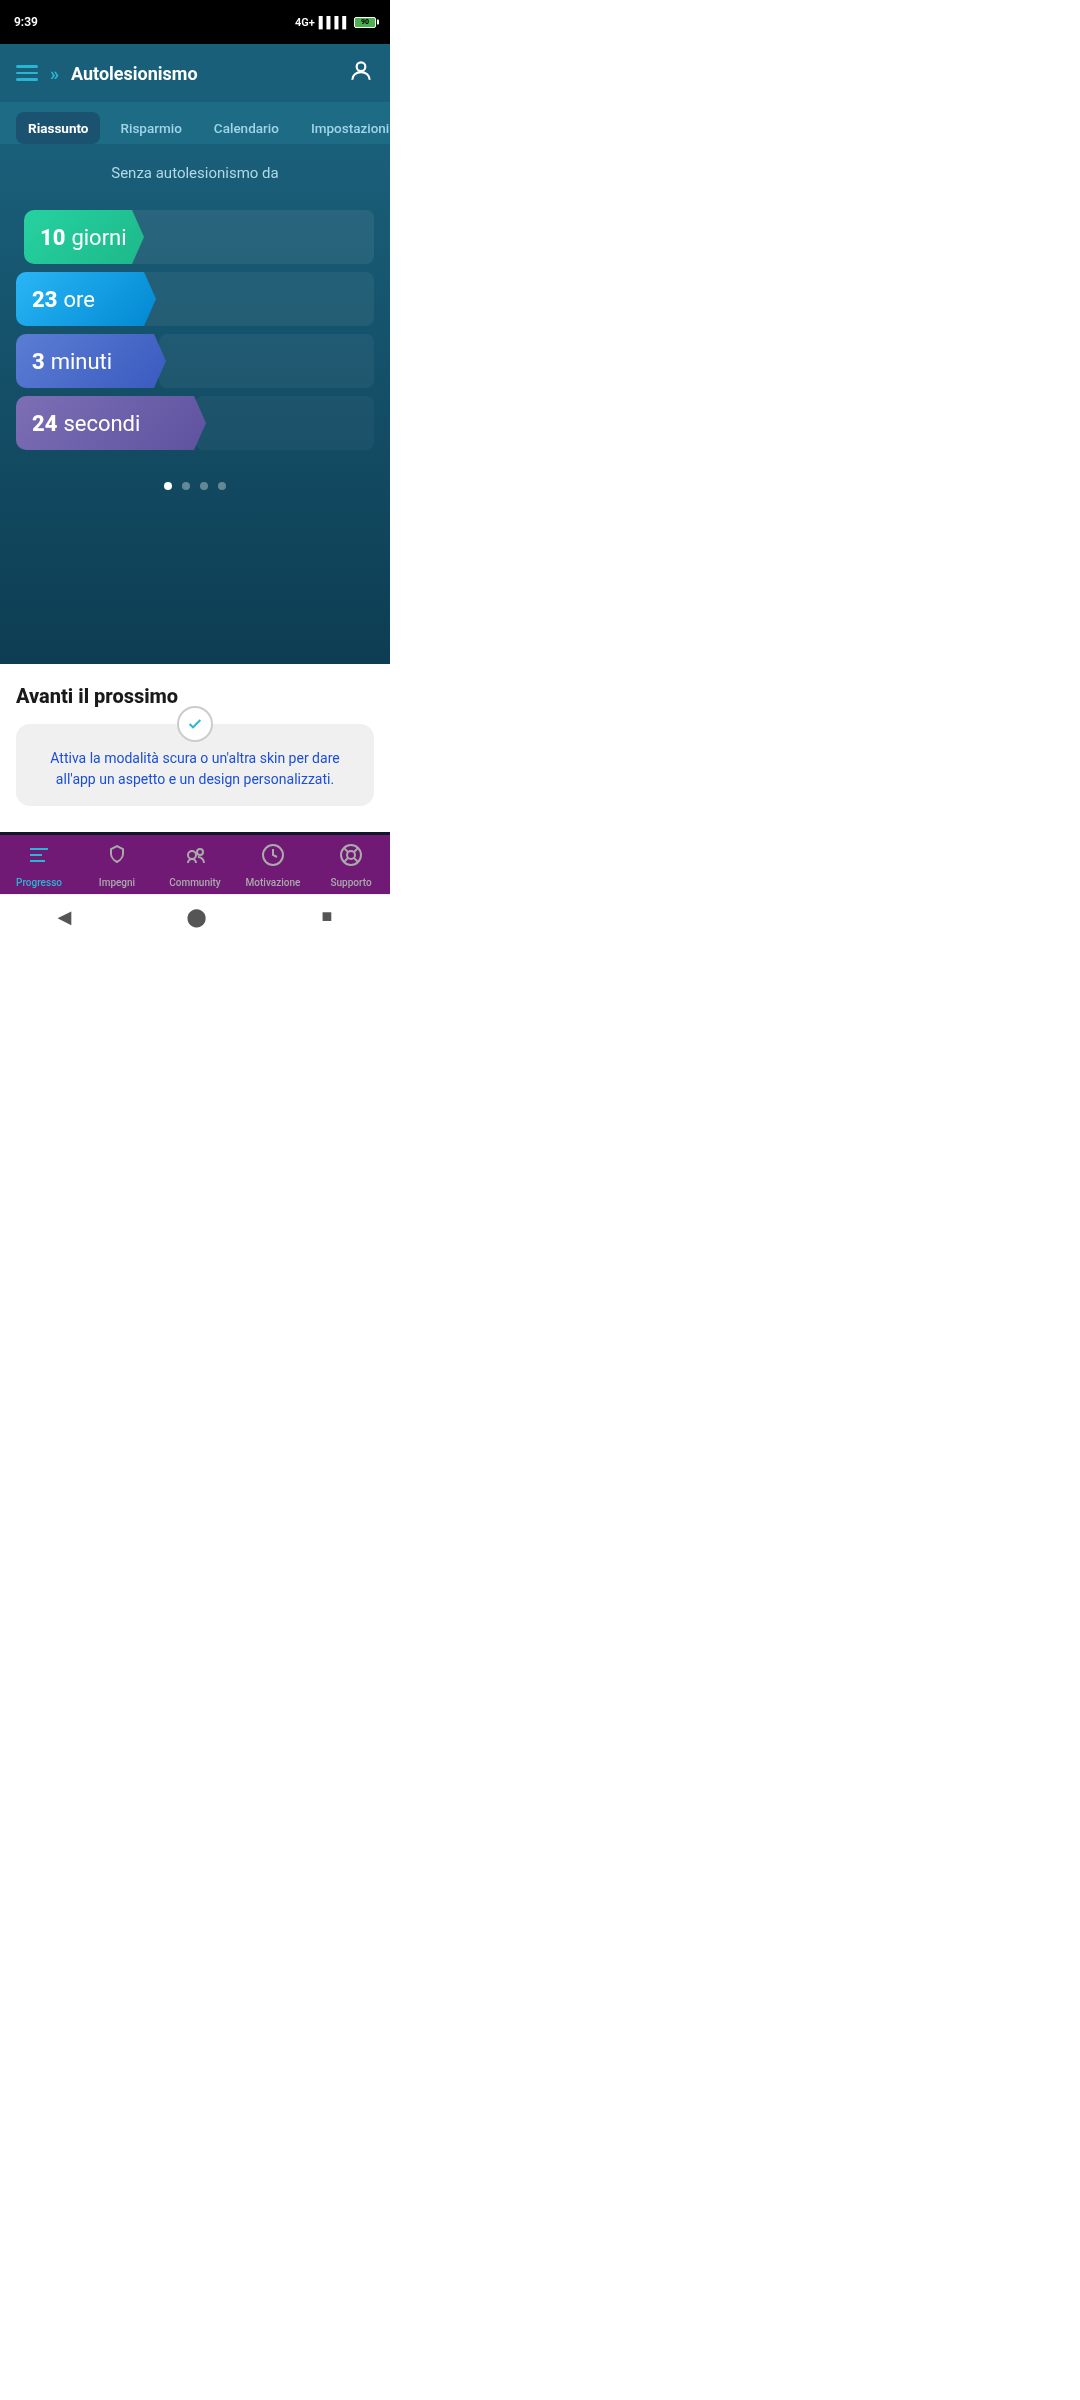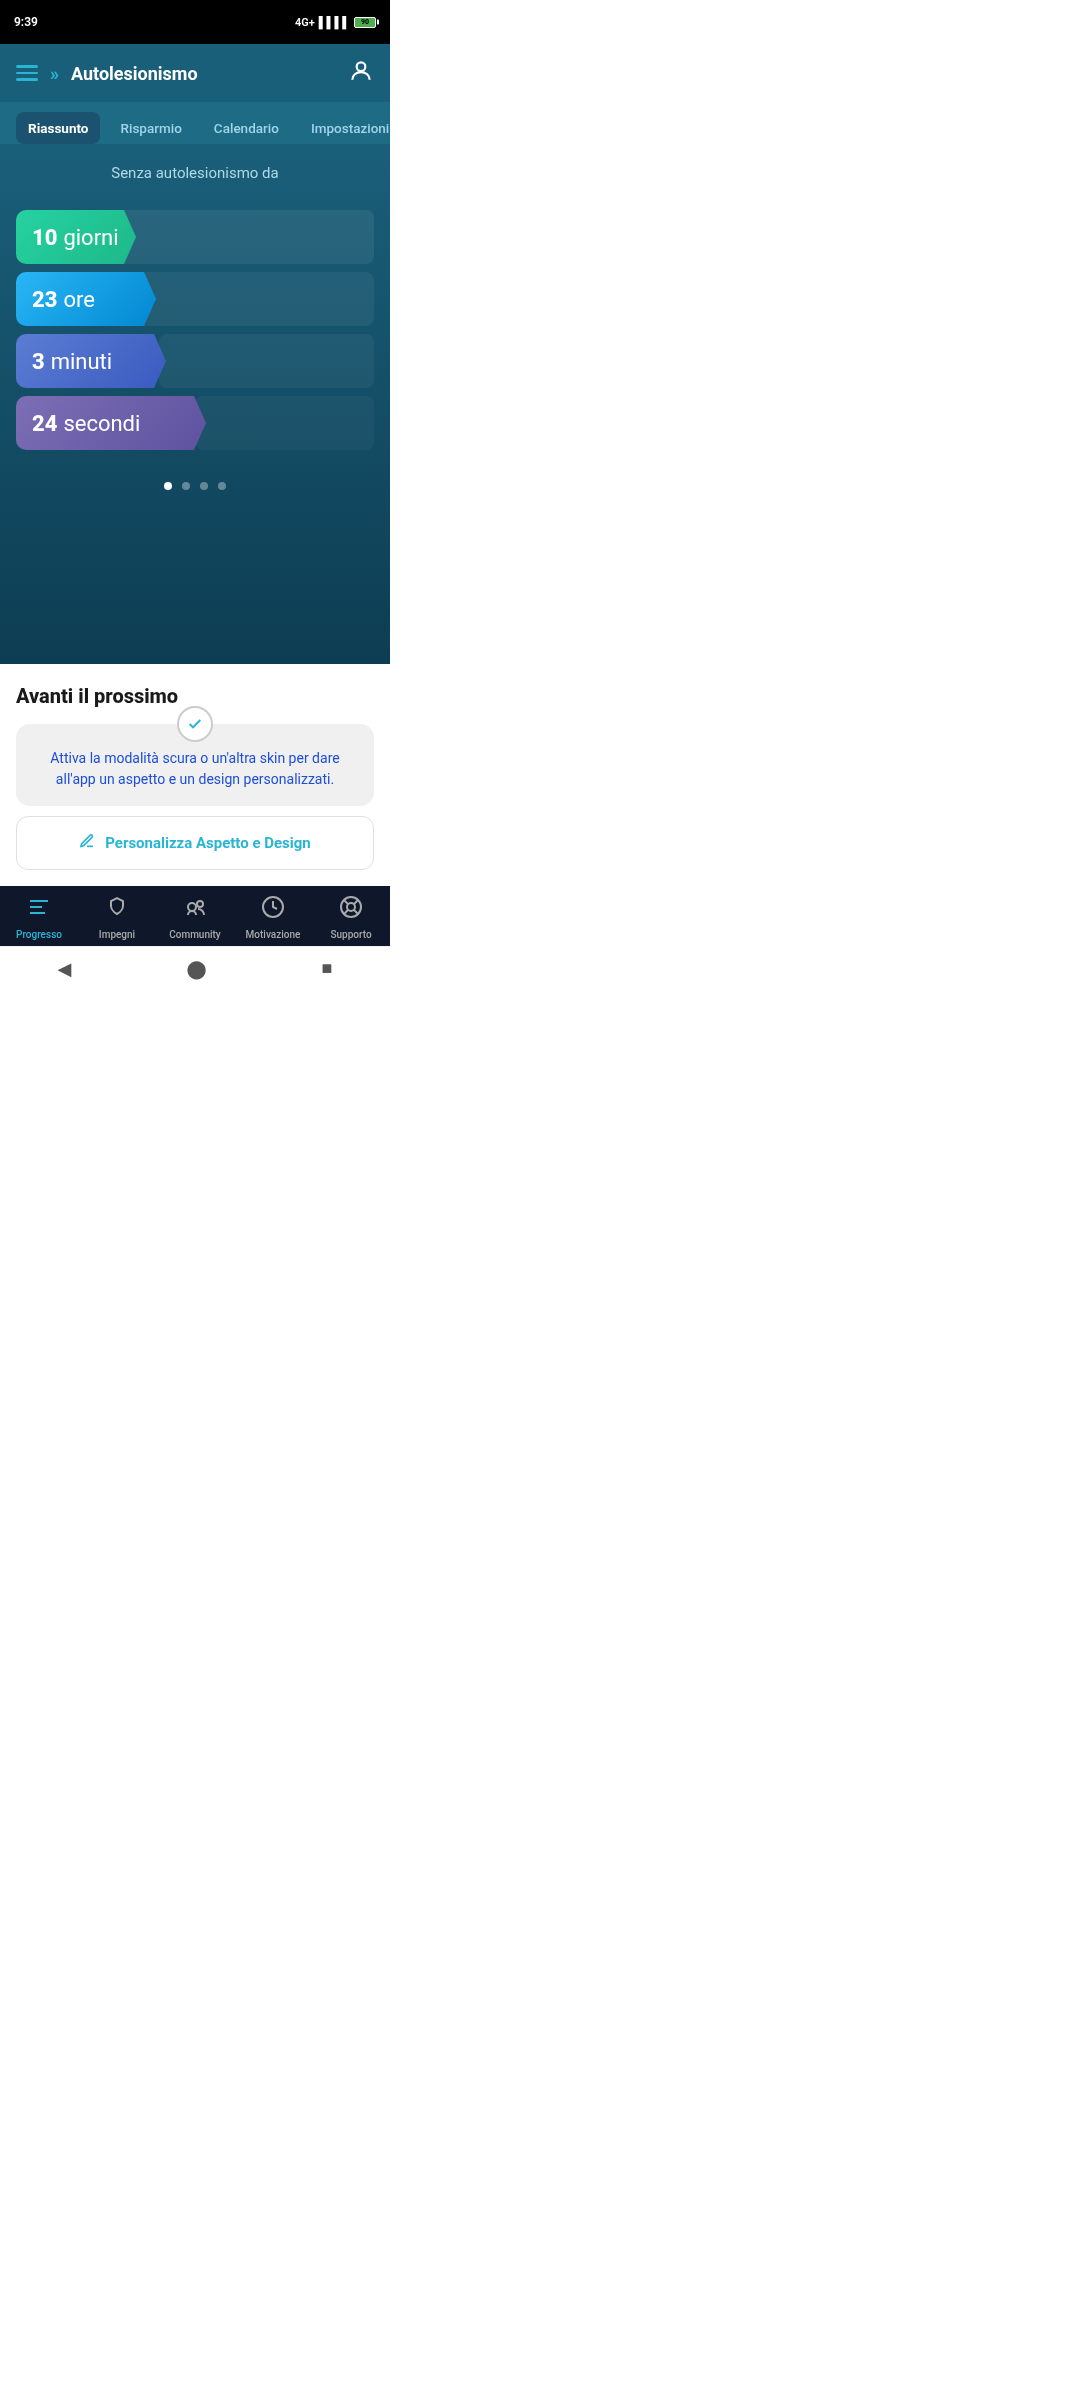--- a/index.html
+++ b/index.html
@@ -172,20 +172,21 @@
       top: 0;
       height: 54px;
       border-radius: 8px;
       z-index: 1;
     }
 
     
     .stat-row-days .stat-label-box {
       background: linear-gradient(135deg, #26d2a0 0%, #1eb88a 100%);
       clip-path: polygon(0 0, calc(100% - 12px) 0, 100% 50%, calc(100% - 12px) 100%, 0 100%);
+      margin-left: 8px;
     }
     .stat-row-days .stat-bg-bar {
       background: rgba(255,255,255,0.07);
       width: 90%;
     }
 
     
     .stat-row-hours .stat-label-box {
       background: linear-gradient(135deg, #29b6f6 0%, #0288d1 100%);
       clip-path: polygon(0 0, calc(100% - 12px) 0, 100% 50%, calc(100% - 12px) 100%, 0 100%);
@@ -296,22 +297,22 @@
       font-size: 15px;
       font-weight: 700;
     }
     .pencil-icon {
       color: #29b6d4;
       font-size: 16px;
     }
 
     
     .bottom-nav {
-      background: #0f172a;
-      border-top: 1px solid #0f172a;
+      background: #701a75;
+      border-top: 3px solid #0f172a;
       display: flex;
       justify-content: space-around;
       align-items: center;
       padding: 8px 0 6px;
       position: sticky;
       bottom: 0;
     }
     .nav-item {
       display: flex;
       flex-direction: column;
@@ -441,29 +442,20 @@
 
   <div class="achievement-card">
     <div class="check-circle">
       <svg width="16" height="16" viewBox="0 0 24 24" fill="none" stroke="#29b6d4" stroke-width="3">
         <polyline points="20 6 9 17 4 12"></polyline>
       </svg>
     </div>
     <p class="achievement-text">Attiva la modalità scura o un'altra skin per dare all'app un aspetto e un design personalizzati.</p>
   </div>
 
-  <div class="action-button">
-    <span class="pencil-icon">
-      <svg width="16" height="16" viewBox="0 0 24 24" fill="none" stroke="#29b6d4" stroke-width="2.5">
-        <path d="M12 20h9"></path>
-        <path d="M16.5 3.5a2.121 2.121 0 0 1 3 3L7 19l-4 1 1-4L16.5 3.5z"></path>
-      </svg>
-    </span>
-    <span class="action-button-text">Personalizza Aspetto e Design</span>
-  </div>
 </div>
 
 <div class="bottom-nav">
   <div class="nav-item active">
     <span class="nav-icon">
       <svg width="24" height="24" viewBox="0 0 24 24" fill="none" stroke="#29b6d4" stroke-width="2">
         <line x1="3" y1="6" x2="21" y2="6"></line>
         <line x1="3" y1="12" x2="15" y2="12"></line>
         <line x1="3" y1="18" x2="18" y2="18"></line>
       </svg>

